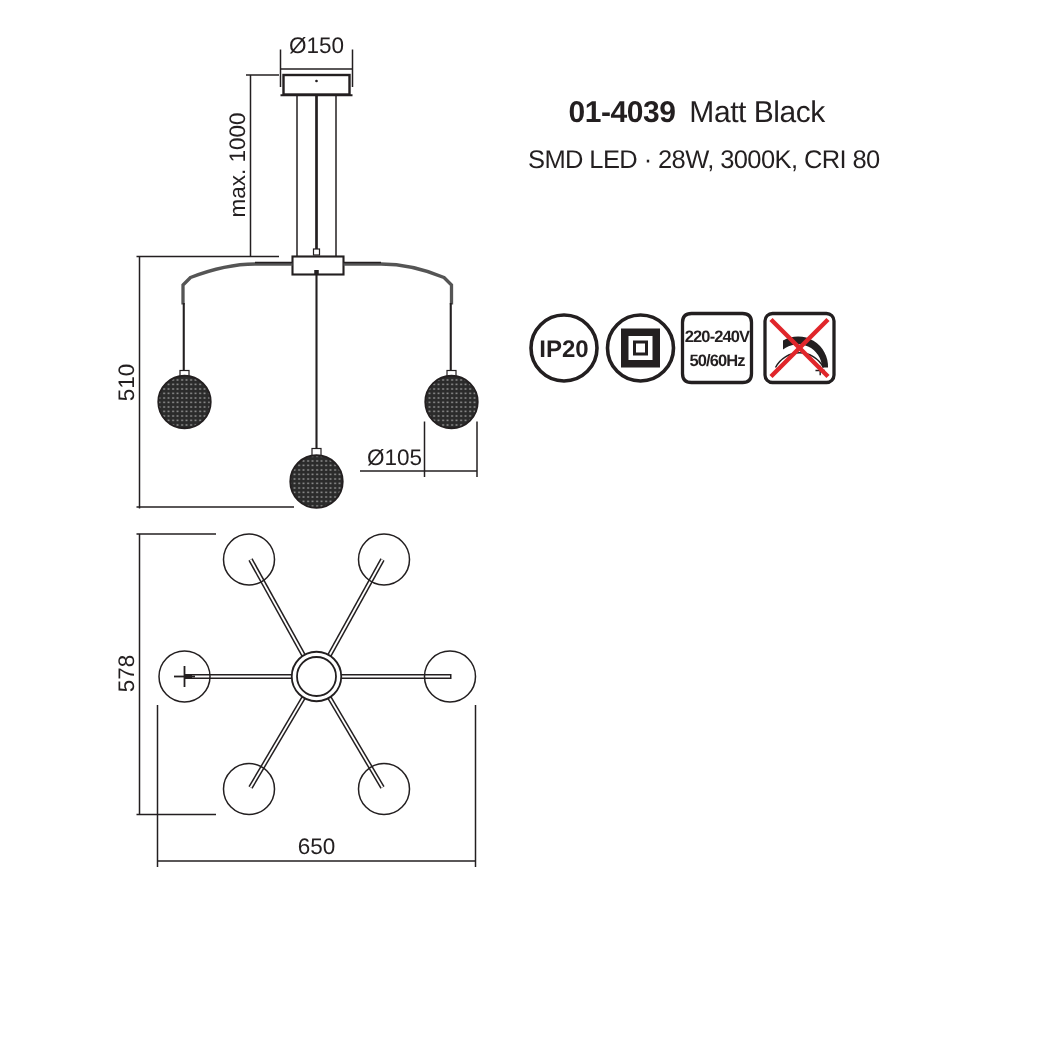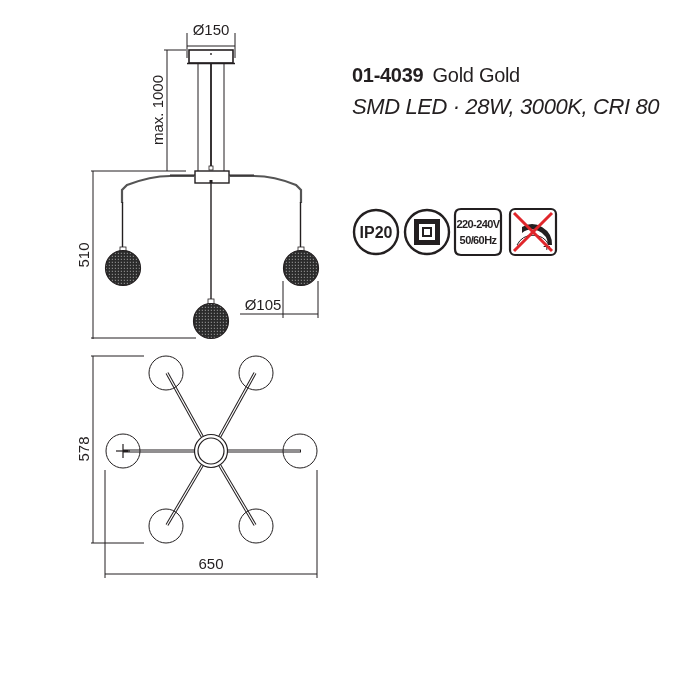--- a/index.html
+++ b/index.html
@@ -2,23 +2,23 @@
 <html><head>
 <meta charset="utf-8">
 <style>
   html, body { margin:0; padding:0; background:#ffffff; }
   body { width:700px; height:700px; position:relative; overflow:hidden;
          font-family:"Liberation Sans", "DejaVu Sans", sans-serif; color:#231f20; }
   #drawing { position:absolute; left:0; top:0; }
   .dim-text { font-family:"Liberation Sans", sans-serif; font-size:15px; fill:#231f20; }
   .spec { position:absolute; left:352px; top:60px; width:330px; }
   .model-line { font-size:20px; line-height:30px; white-space:nowrap; letter-spacing:-0.3px; }
-  .model-code { font-weight:bold; }
+  .model-code { font-weight:bold;margin-left:27px; }
   .model-name { font-weight:normal; margin-left:4px; }
-  .specs-block { margin-top:6px; font-size:22px; line-height:22px; letter-spacing:-0.4px;font-style:italic; }
+  .specs-block { margin-top:6px; font-size:17px; line-height:22px; letter-spacing:-0.4px; }
   .specs-block div { white-space:nowrap; }
   .icons { position:absolute; left:352px; top:207px; height:52px; }
   .icon { position:absolute; top:0; }
 </style>
 </head>
 <body>
 
 <svg id="drawing" width="700" height="700" viewBox="0 0 700 700" xmlns="http://www.w3.org/2000/svg">
   <defs>
     <pattern id="mesh" width="3" height="3" patternUnits="userSpaceOnUse">
@@ -141,21 +141,21 @@
       <line x1="105" y1="470" x2="105" y2="578"></line>
       <line x1="317" y1="470" x2="317" y2="578"></line>
     </g>
     <text class="dim-text" x="211" y="569" text-anchor="middle" stroke="none">650</text>
   </g>
 </svg>
 
 <div class="spec">
   <div class="model-line">
     <span class="model-code">01-4039</span>
-    <span class="model-name">Gold Gold</span>
+    <span class="model-name">Matt Black</span>
   </div>
   <div class="specs-block">
     <div>SMD LED · 28W, 3000K, CRI 80</div>
   </div>
 </div>
 
 <div class="icons">
   <svg class="icon" style="left:0" width="48" height="50" viewBox="0 0 48 50">
     <circle cx="24" cy="25" r="22" fill="#fff" stroke="#231f20" stroke-width="2.4"></circle>
     <text x="24" y="31" text-anchor="middle" font-family="Liberation Sans, sans-serif" font-weight="bold" font-size="16" fill="#231f20">IP20</text>

